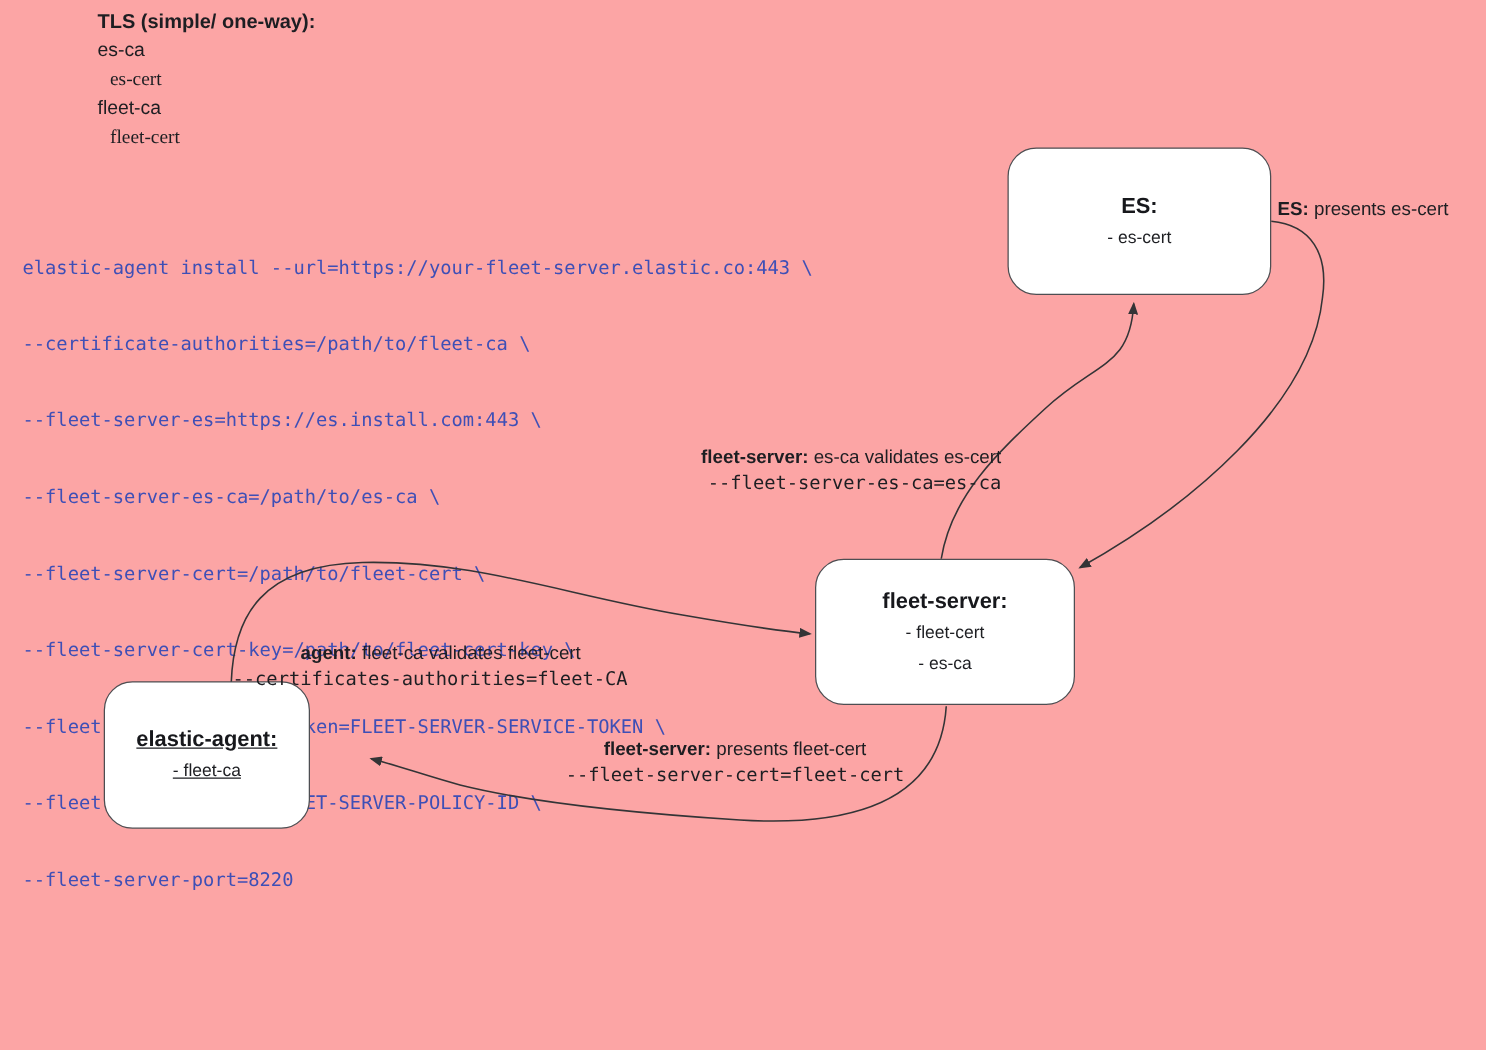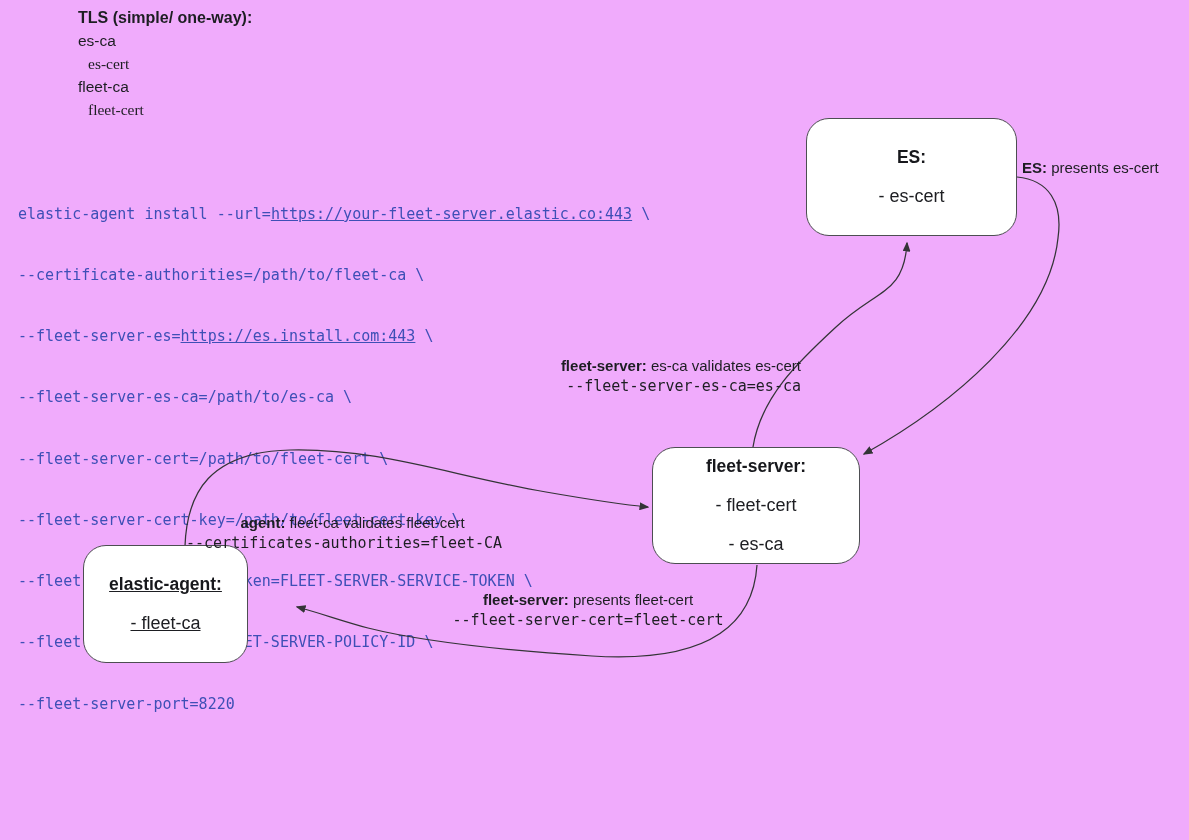--- a/index.html
+++ b/index.html
@@ -3,46 +3,46 @@
 <meta charset="utf-8">
 <style>
   :root{
     --command-blue:#3e4fb6;
     --line-color:#333436;
     --box-border:#4d4e52;
     --text-color:#1d1e22;
   }
   html,body{margin:0;padding:0;background:#ffffff;}
   .canvas{
-    position:relative;width:1189px;height:840px;background:#f0abfc;overflow:hidden;
+    position:relative;width:1189px;height:840px;background:#fca5a5;overflow:hidden;
     font-family:"Liberation Sans",sans-serif;color:var(--text-color);
   }
   
   .notes{position:absolute;left:78px;top:6px;font-size:15.5px;line-height:23px;}
   .notes .title{font-weight:bold;font-size:16px;}
   .note-indent{padding-left:10px;font-family:Liberation Serif, serif;}
   
   .cmd{
     position:absolute;left:18px;top:163px;
     font-family:"DejaVu Sans Mono","Liberation Mono",monospace;
     font-size:15px;line-height:20.4px;color:var(--command-blue);white-space:pre;
   }
-  .cmd .lnk{text-decoration:underline;cursor:pointer;}
+  .cmd .lnk{cursor:pointer;}
   
   .wires{position:absolute;left:0;top:0;pointer-events:none;}
   .wires path.wire{fill:none;stroke:var(--line-color);stroke-width:1.25px;}
   .wires .head{fill:var(--line-color);stroke:none;}
   
   .node{
     position:absolute;background:#ffffff;border:1.6px solid var(--box-border);
     border-radius:23px;display:flex;flex-direction:column;align-items:center;
     justify-content:center;text-align:center;box-sizing:border-box;
   }
   .node .t{font-weight:bold;font-size:17.5px;line-height:25px;color:#17181c;}
-  .node .ln{font-size:18px;line-height:25px;margin-top:14px;}
+  .node .ln{font-size:14px;line-height:25px;}
   #node-es{left:806px;top:118px;width:211px;height:118px;}
   #node-fleet{left:652px;top:447px;width:208px;height:117px;}
   #node-agent{left:83px;top:545px;width:165px;height:118px;text-decoration:underline;}
   
   .elabel{position:absolute;font-size:15px;line-height:19px;white-space:nowrap;margin-top:11px;}
   .elabel b{font-weight:bold;}
   .elabel .code{
     display:block;margin-top:2px;
     font-family:"DejaVu Sans Mono","Liberation Mono",monospace;font-size:15px;
   }

